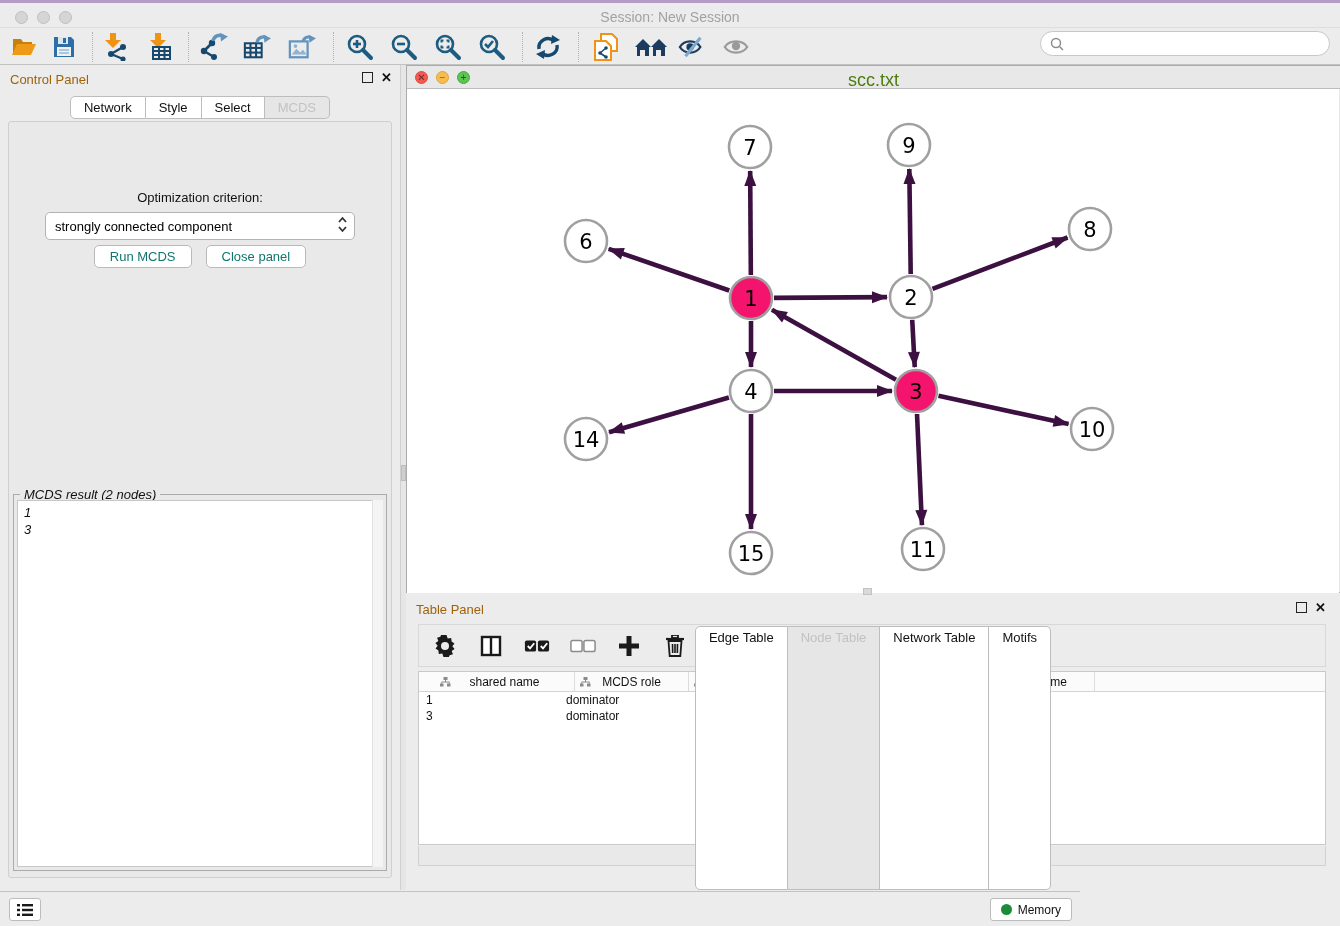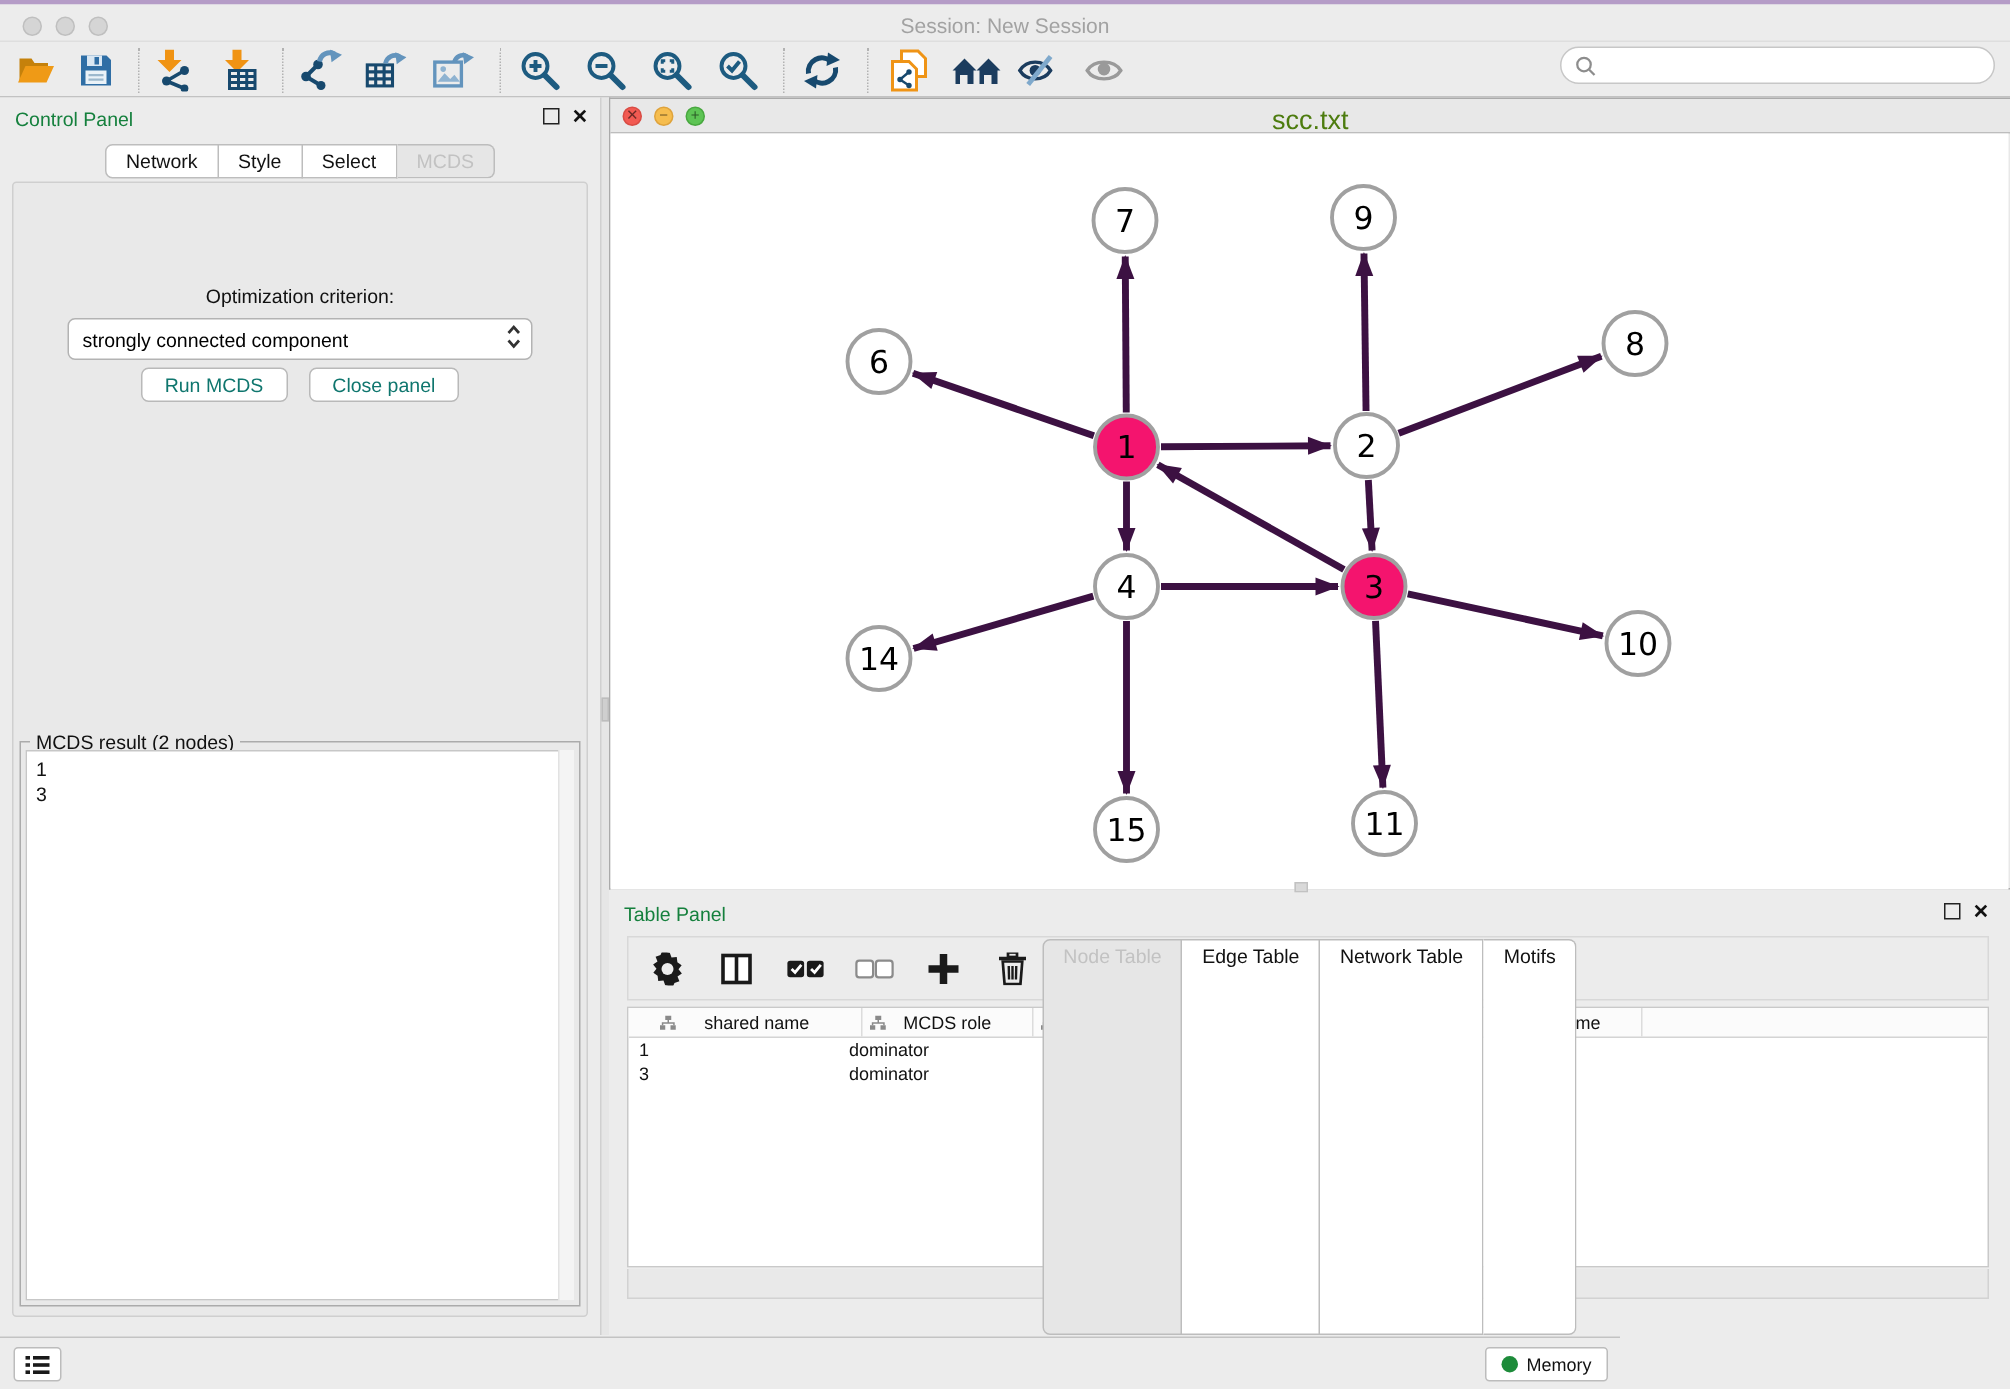--- a/index.html
+++ b/index.html
@@ -16,39 +16,39 @@
 
   .toolbar { position:absolute; left:0; top:28px; width:1340px; height:37px; background:#ececec; border-bottom:1px solid #c2c2c2; }
   .tb-ico { position:absolute; top:5px; width:28px; height:28px; display:flex; align-items:center; justify-content:center; cursor:pointer; }
   .tb-sep { position:absolute; top:4px; height:30px; width:0; border-left:1px dotted #b2b2b2; }
   .searchbox { position:absolute; right:10px; top:3px; width:290px; height:25px; background:#fff; border:1px solid #c7c7c7; border-radius:13px; display:flex; align-items:center; padding-left:9px; }
   .searchbox input { border:none; outline:none; font-size:12px; flex:1; background:transparent; margin-left:5px; color:#333; }
 
   
   .cpanel { position:absolute; left:0; top:65px; width:400px; height:825px; background:#ececec; }
   .panel-head { position:relative; height:28px; }
-  .panel-head .ph-title { position:absolute; left:10px; top:7px; font-size:13px; color:#15803d; }
+  .panel-head .ph-title { position:absolute; left:10px; top:7px; font-size:13px; color:#a16207; }
   .ph-btns { position:absolute; right:8px; top:7px; display:flex; gap:8px; align-items:center; }
   .float-glyph { width:11px; height:11px; border:1.5px solid #222; display:inline-block; }
   .close-glyph { font-size:13px; font-weight:bold; color:#111; line-height:11px; }
 
   .seg-tabs { position:absolute; left:0; right:0; top:31px; display:flex; justify-content:center; }
   .seg-tab { font-size:13px; padding:3px 13px; background:#fff; border:1px solid #bdbdbd; border-left:none; color:#111; cursor:pointer; }
   .seg-tab:first-child { border-left:1px solid #bdbdbd; border-radius:5px 0 0 5px;padding-left:13px; }
   .seg-tab:last-child { border-radius:0 5px 5px 0; }
   .seg-tab.active { background:#e6e6e6; color:#c2c2c2; }
 
   .cp-content { position:absolute; left:8px; right:8px; top:56px; bottom:12px; background:#e9e9e9; border:1px solid #cfcfcf; border-radius:3px; }
   .opt-label { position:absolute; left:0; right:0; top:68px; text-align:center; font-size:13px; color:#111; }
   .dropdown { position:absolute; left:36px; right:36px; top:90px; height:28px; background:#fff; border:1px solid #b3b3b3; border-radius:5px; font-size:13px; display:flex; align-items:center; padding-left:9px; cursor:pointer; }
   .dd-stepper { position:absolute; right:6px; top:3px; }
   .cp-buttons { position:absolute; left:0; right:0; top:123px; display:flex; justify-content:center; gap:14px; }
   .btn { background:#fff; border:1px solid #b9b9b9; border-radius:5px; font-size:13px; padding:3px 15px; cursor:pointer; color:#0f766e; }
 
-  .groupbox { position:absolute; left:4px; right:4px; top:372px; bottom:6px; border:1px solid #ababab; }
+  .groupbox { position:absolute; left:4px; right:4px; top:372px; bottom:6px; border:1px solid #ababab;font-style:italic; }
   .groupbox-label { position:absolute; left:6px; top:-8px; background:#e9e9e9; padding:0 4px; font-size:13px; color:#111; }
   .result-area { position:absolute; left:3px; right:3px; top:5px; bottom:3px; background:#fff; border:1px solid #c7c7c7; font-size:13px; color:#111; padding:3px 6px; white-space:pre-line; line-height:17px; }
   .result-scroll { position:absolute; right:3px; top:5px; bottom:3px; width:11px; background:#f4f4f4; border-left:1px solid #e2e2e2; }
 
   .vsplit { position:absolute; left:400px; top:65px; width:6px; height:825px; background:#e6e6e6; border-left:1px solid #d0d0d0; }
   .vsplit-handle { position:absolute; left:0; top:400px; width:5px; height:16px; background:#cfcfcf; border:1px solid #bdbdbd; }
 
   
   .netwin { position:absolute; left:406px; top:65px; width:934px; height:528px; background:#e8e8e8; border:1px solid #aaa; border-right:none; }
   .net-titlebar { position:relative; height:23px; background:#e8e8e8; border-bottom:1px solid #bdbdbd; }
@@ -504,22 +504,22 @@
             <div class="td al" style="width: 114px;">dominator</div>
             <div class="td ar" style="width: 156px;">3</div>
             <div class="td ar" style="width: 165px;">2</div>
             <div class="td al" style="width: 85px;">3</div>
           </div>
         </div>
     </div>
     <div class="tscroll"></div>
 
     <div class="tp-tabs seg-tabs" id="tp-tabs" style="position:absolute">
+        <div class="seg-tab">Edge Table</div>
         <div class="seg-tab active">Node Table</div>
-        <div class="seg-tab">Edge Table</div>
         <div class="seg-tab">Network Table</div>
         <div class="seg-tab">Motifs</div>
       </div>
   </div>
 
   <div class="statusbar">
     <div class="sb-left">
       <svg width="18" height="14" viewBox="0 0 18 14">
           <g fill="#1a1a1a">
             <rect x="1" y="1" width="3" height="2.4"></rect>

